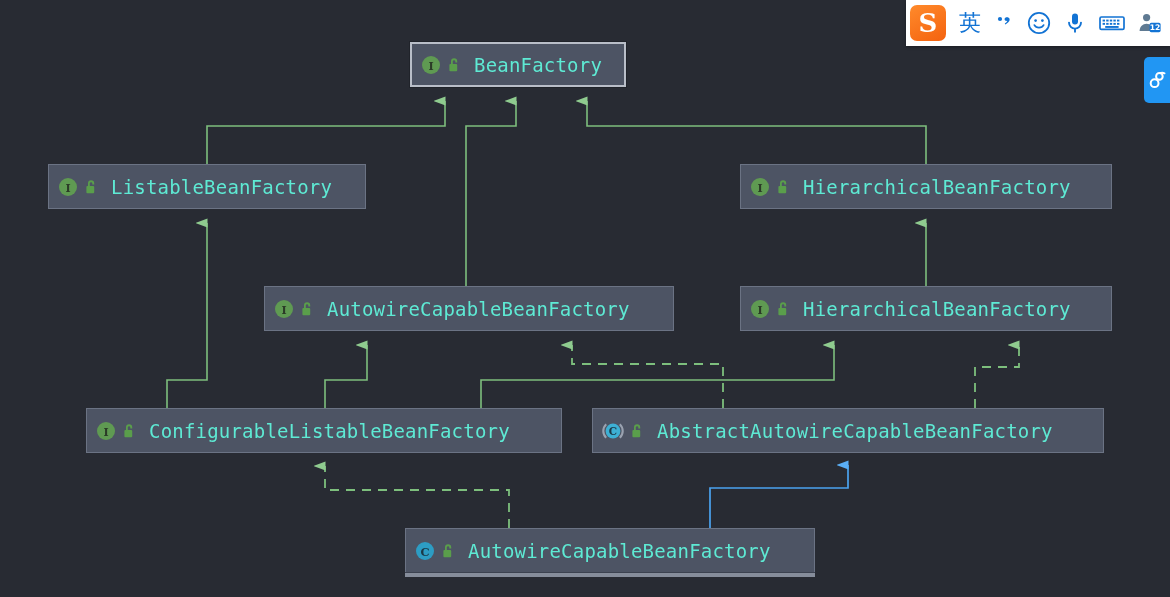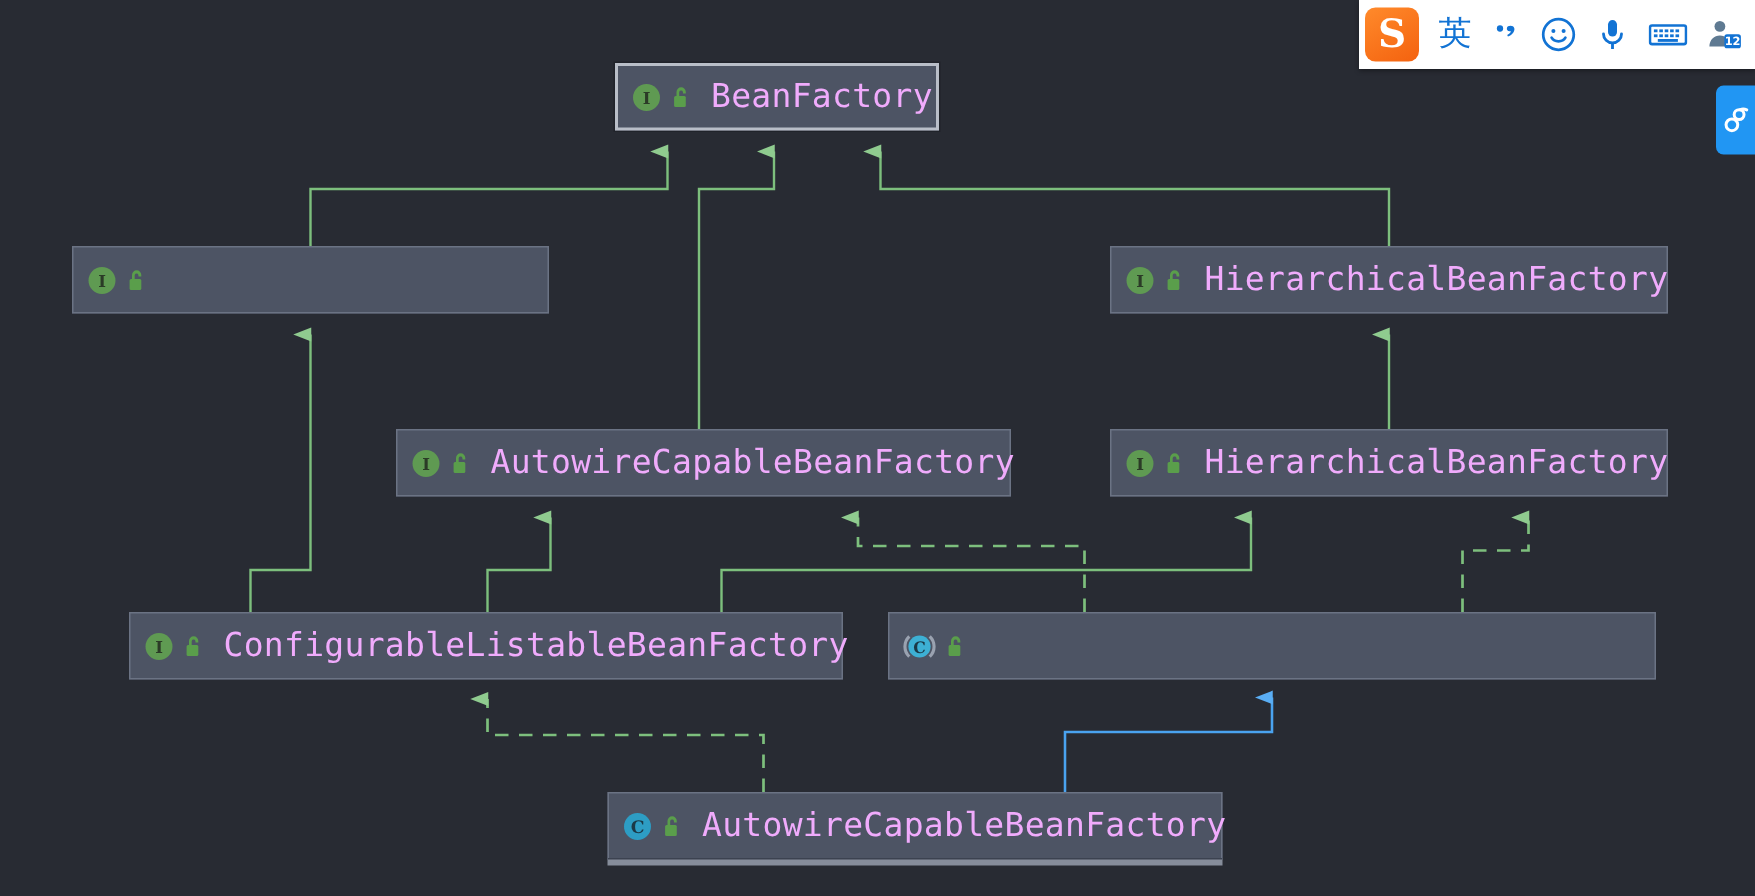--- a/index.html
+++ b/index.html
@@ -27,22 +27,22 @@
     align-items: center;
     height: 45px;
     padding: 0 14px 0 9px;
     z-index: 5;
   }
   .node.sel {
     border: 2px solid #b9bec8;
     box-shadow: 0 0 0 1px #20232a;
   }
   .node-label {
-    font-size: 22px;
-    color: #f0abfc;
+    font-size: 19px;
+    color: #5eead4;
     letter-spacing: 0.2px;
     white-space: nowrap;
     margin-left: 12px;
   }
   .icons { display: flex; align-items: center; gap: 5px; flex: 0 0 auto; }
   .ico { display: block; }
 
   
   #ime-bar {
     position: absolute;
@@ -156,20 +156,21 @@
     <span class="icons">
       <svg class="ico" width="20" height="20" viewBox="0 0 20 20">
         <circle cx="10" cy="10" r="9" fill="#5f9a52"></circle>
         <text x="10" y="14.5" text-anchor="middle" font-family="DejaVu Serif, serif" font-size="11" font-weight="bold" fill="#2b3b27">I</text>
       </svg>
       <svg class="ico" width="16" height="18" viewBox="0 0 16 18">
         <path d="M5 8 V5.3 a3.1 3.1 0 0 1 6.2 0 V6.4 h-1.9 V5.3 a1.3 1.3 0 0 0 -2.5 0 V8 Z" fill="#5a9e4b"></path>
         <rect x="3.4" y="8" width="7.8" height="7.3" rx="1" fill="#5a9e4b"></rect>
       </svg>
     </span>
+    <span class="node-label">ListableBeanFactory</span>
   </div>
 
   <div class="node" style="left:740px; top:164px; width:372px;">
     <span class="icons">
       <svg class="ico" width="20" height="20" viewBox="0 0 20 20">
         <circle cx="10" cy="10" r="9" fill="#5f9a52"></circle>
         <text x="10" y="14.5" text-anchor="middle" font-family="DejaVu Serif, serif" font-size="11" font-weight="bold" fill="#2b3b27">I</text>
       </svg>
       <svg class="ico" width="16" height="18" viewBox="0 0 16 18">
         <path d="M5 8 V5.3 a3.1 3.1 0 0 1 6.2 0 V6.4 h-1.9 V5.3 a1.3 1.3 0 0 0 -2.5 0 V8 Z" fill="#5a9e4b"></path>
@@ -227,20 +228,21 @@
         <path d="M4.2 3.2 a9.4 9.4 0 0 0 0 13.6" stroke="#9aa2b0" stroke-width="2.1" fill="none"></path>
         <path d="M17.8 3.2 a9.4 9.4 0 0 1 0 13.6" stroke="#9aa2b0" stroke-width="2.1" fill="none"></path>
         <circle cx="11" cy="10" r="7.4" fill="#3db0d4"></circle>
         <text x="11" y="14.3" text-anchor="middle" font-family="DejaVu Serif, serif" font-size="10.5" font-weight="bold" fill="#1b3947">C</text>
       </svg>
       <svg class="ico" width="16" height="18" viewBox="0 0 16 18">
         <path d="M5 8 V5.3 a3.1 3.1 0 0 1 6.2 0 V6.4 h-1.9 V5.3 a1.3 1.3 0 0 0 -2.5 0 V8 Z" fill="#5a9e4b"></path>
         <rect x="3.4" y="8" width="7.8" height="7.3" rx="1" fill="#5a9e4b"></rect>
       </svg>
     </span>
+    <span class="node-label">AbstractAutowireCapableBeanFactory</span>
   </div>
 
   <div class="node" style="left:405px; top:528px; width:410px;">
     <span class="icons">
       <svg class="ico" width="20" height="20" viewBox="0 0 20 20">
         <circle cx="10" cy="10" r="9" fill="#2d9dc4"></circle>
         <text x="10" y="14.5" text-anchor="middle" font-family="DejaVu Serif, serif" font-size="11.5" font-weight="bold" fill="#1b3947">C</text>
       </svg>
       <svg class="ico" width="16" height="18" viewBox="0 0 16 18">
         <path d="M5 8 V5.3 a3.1 3.1 0 0 1 6.2 0 V6.4 h-1.9 V5.3 a1.3 1.3 0 0 0 -2.5 0 V8 Z" fill="#5a9e4b"></path>

